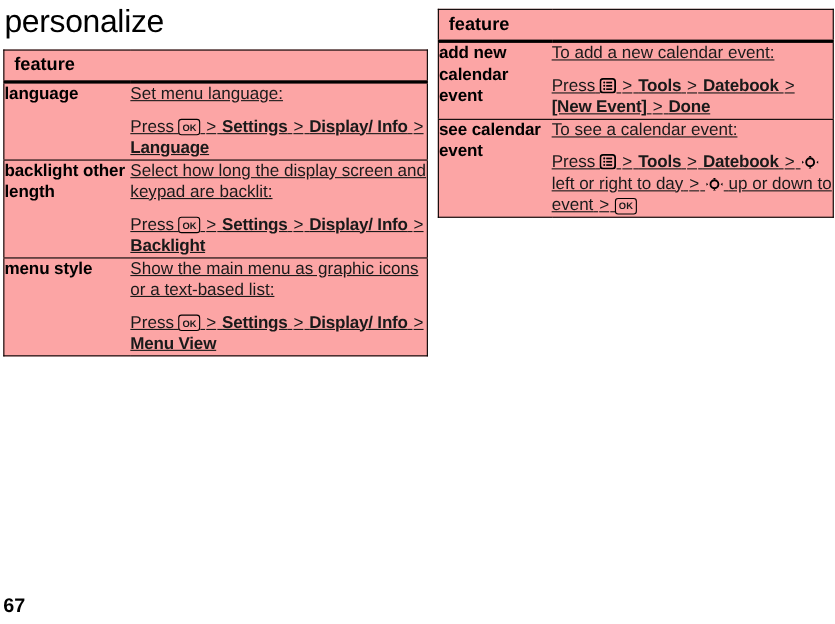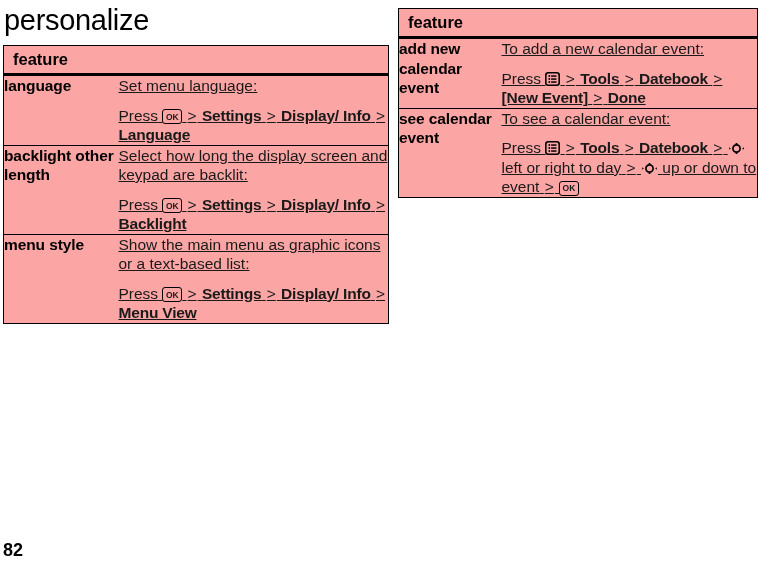--- a/index.html
+++ b/index.html
@@ -330,16 +330,16 @@
               <span class="key-ok">OK</span>
             </p>
           </td>
         </tr>
 
       </tbody>
     </table>
   </div>
 
   <div class="footer">
-    <span class="footer-pageno">82</span>
+    <span class="footer-pageno">67</span>
   </div>
 
 </div>
 
 </body></html>

